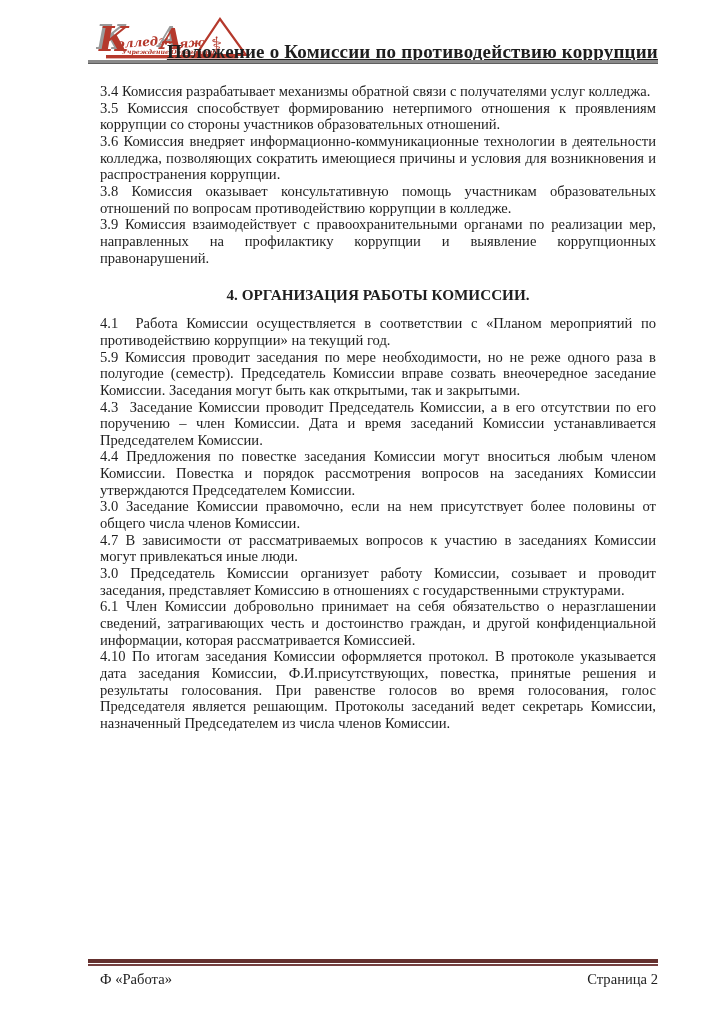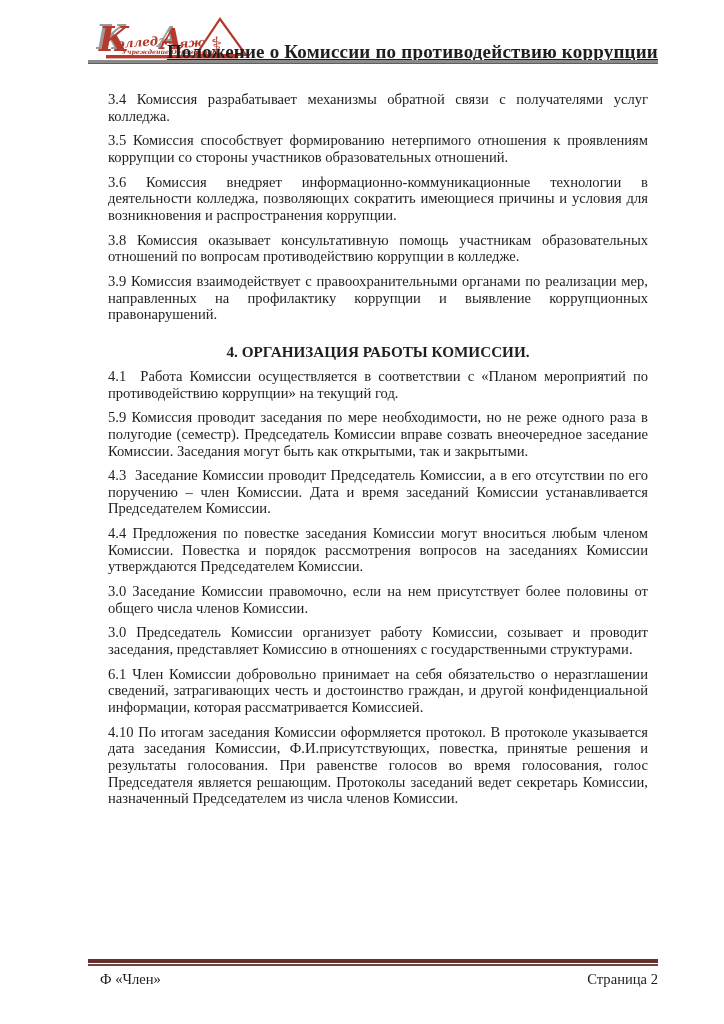--- a/index.html
+++ b/index.html
@@ -35,23 +35,23 @@
     position:absolute;top:60px;left:88px;width:570px;
     height:3px;background:var(--header-rule);
     border-bottom:1px solid #5f5f5f;
   }
   
   .doc-body{
     position:absolute;top:83px;left:100px;width:556px;
     font-size:14.6px;line-height:16.65px;
     text-align:justify;
   }
-  .doc-body p{margin:8px;}
+  .doc-body p{margin:0;}
   .sec-heading{
-    margin:20px 0 4px 0;
+    margin:20px 0 12px 0;
     font-size:15.2px;font-weight:bold;
     text-align:center;line-height:17px;
   }
   
   .frule{
     position:absolute;top:959px;left:88px;width:570px;
     height:1px;
     border-top:4px solid var(--footer-rule);
     border-bottom:2px solid #754040;
     background:transparent;
@@ -91,24 +91,25 @@
     <p>3.8 Комиссия оказывает консультативную помощь участникам образовательных отношений по вопросам противодействию коррупции в колледже.</p>
     <p>3.9 Комиссия взаимодействует с правоохранительными органами по реализации мер, направленных на профилактику коррупции и выявление коррупционных правонарушений.</p>
 
     <div class="sec-heading">4. ОРГАНИЗАЦИЯ РАБОТЫ КОМИССИИ.</div>
 
     <p>4.1&nbsp; Работа Комиссии осуществляется в соответствии с «Планом мероприятий по противодействию коррупции» на текущий год.</p>
     <p>5.9 Комиссия проводит заседания по мере необходимости, но не реже одного раза в полугодие (семестр). Председатель Комиссии вправе созвать внеочередное заседание Комиссии. Заседания могут быть как открытыми, так и закрытыми.</p>
     <p>4.3&nbsp; Заседание Комиссии проводит Председатель Комиссии, а в его отсутствии по его поручению – член Комиссии. Дата и время заседаний Комиссии устанавливается Председателем Комиссии.</p>
     <p>4.4 Предложения по повестке заседания Комиссии могут вноситься любым членом Комиссии. Повестка и порядок рассмотрения вопросов на заседаниях Комиссии утверждаются Председателем Комиссии.</p>
     <p>3.0 Заседание Комиссии правомочно, если на нем присутствует более половины от общего числа членов Комиссии.</p>
+    <p>4.7 В зависимости от рассматриваемых вопросов к участию в заседаниях Комиссии могут привлекаться иные люди.</p>
     <p>3.0 Председатель Комиссии организует работу Комиссии, созывает и проводит заседания, представляет Комиссию в отношениях с государственными структурами.</p>
     <p>6.1 Член Комиссии добровольно принимает на себя обязательство о неразглашении сведений, затрагивающих честь и достоинство граждан, и другой конфиденциальной информации, которая рассматривается Комиссией.</p>
     <p>4.10 По итогам заседания Комиссии оформляется протокол. В протоколе указывается дата заседания Комиссии, Ф.И.присутствующих, повестка, принятые решения и результаты голосования. При равенстве голосов во время голосования, голос Председателя является решающим. Протоколы заседаний ведет секретарь Комиссии, назначенный Председателем из числа членов Комиссии.</p>
   </div>
 
   <div class="frule"></div>
   <div class="footer-row">
-    <span>Ф «Член»</span>
+    <span>Ф «Работа»</span>
     <span>Страница 2</span>
   </div>
 
 </div>
 
 </body></html>

